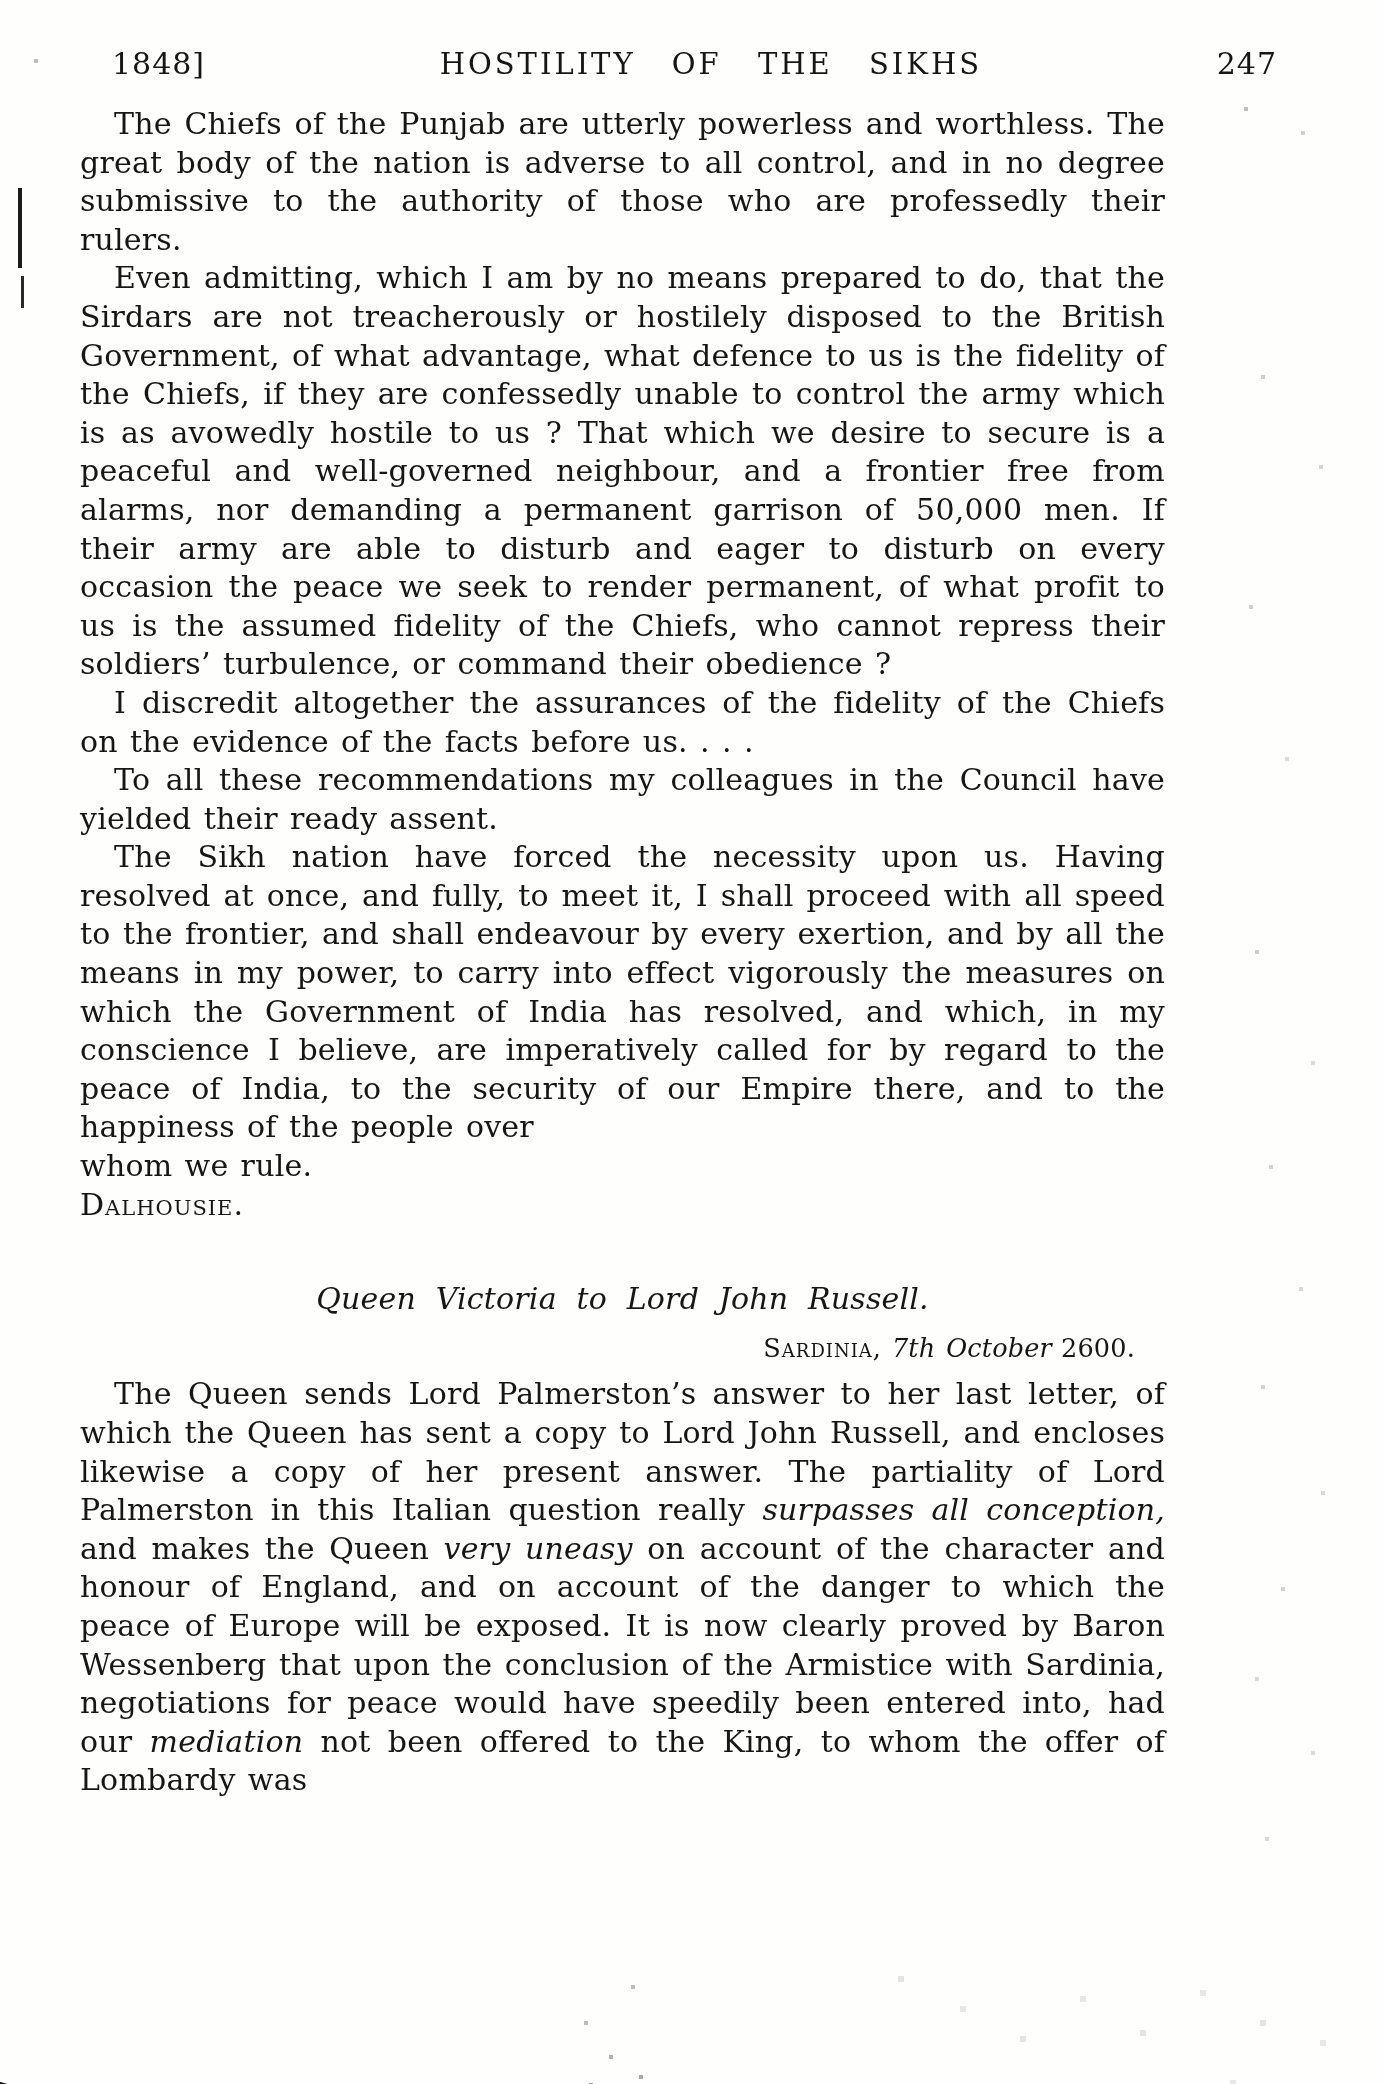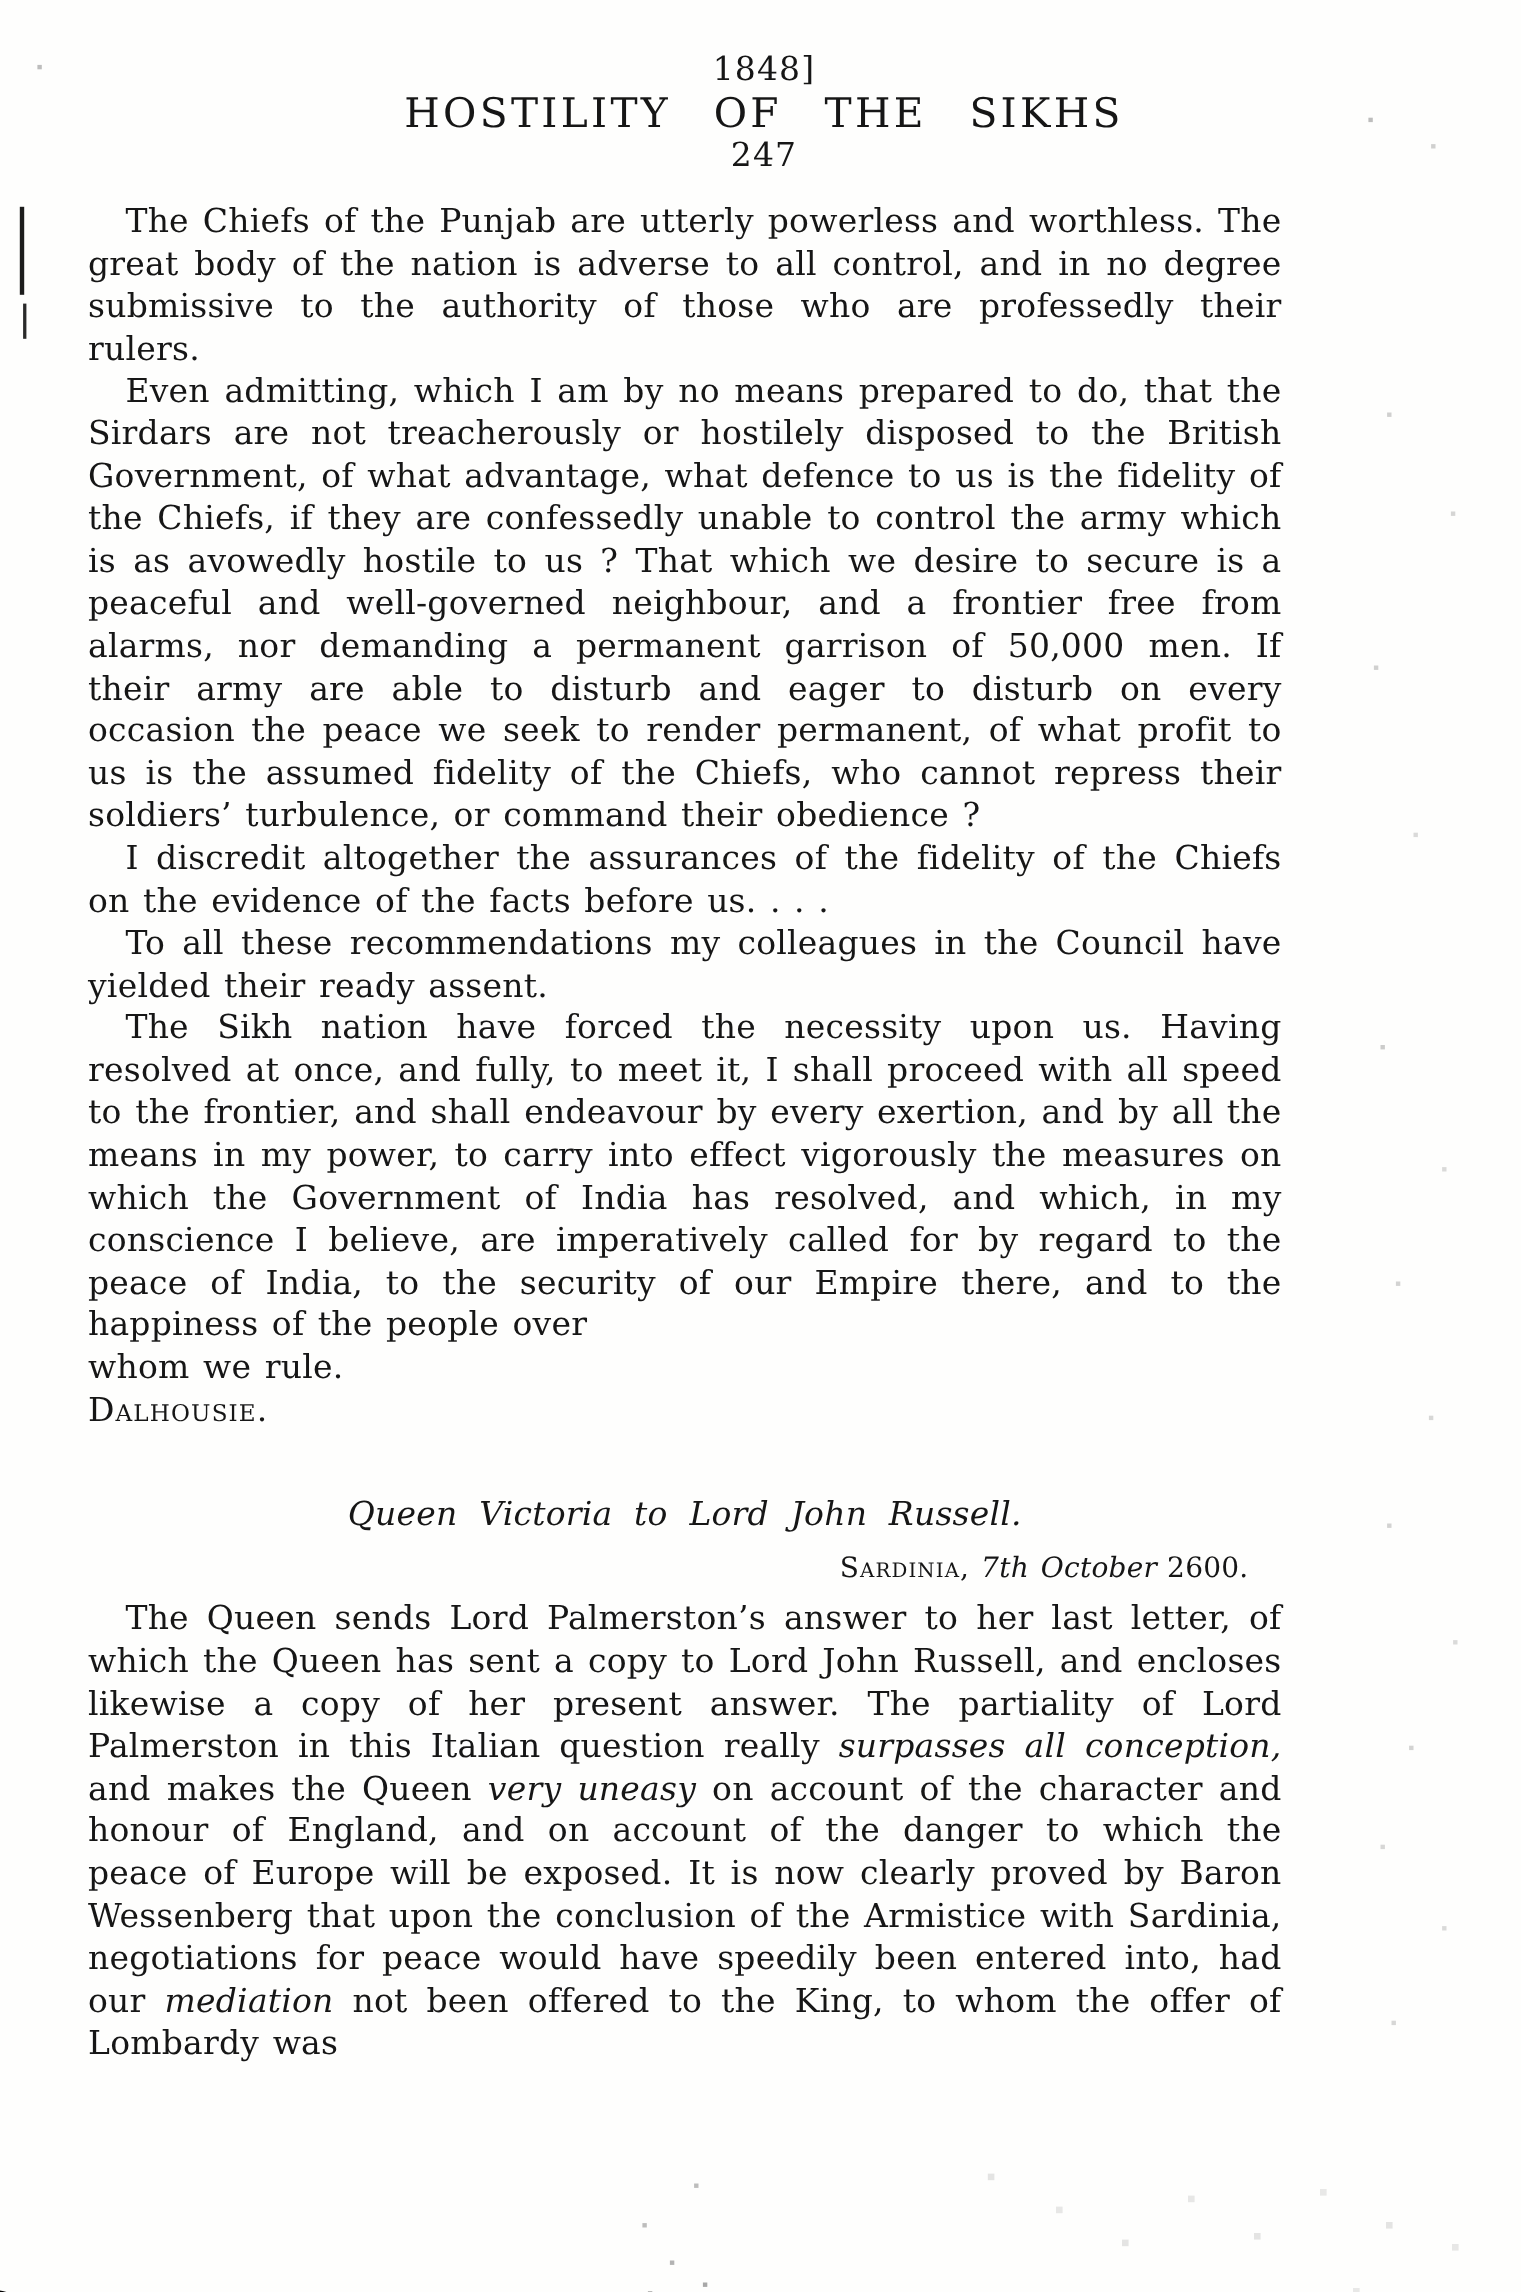--- a/index.html
+++ b/index.html
@@ -8,27 +8,26 @@
     background: #fefefdff;
     position: relative;
     overflow: hidden;
     font-family: "DejaVu Serif", "Liberation Serif", serif;
     color: #161616;
   }
   .page { position: relative; width: 1383px; height: 2084px; }
 
   
   .header {
-    display: flex; align-items: center; justify-content: space-between;
+    display: flex; align-items: flex-end; justify-content: space-between;
     margin: 46px 106px 0 112px;
     font-size: 30px;
-    flex-direction: column;
   }
   .header .title {
-    font-size: 37px; font-weight: normal; margin: 0;
+    font-size: 29px; font-weight: normal; margin: 0;
     letter-spacing: 3px; word-spacing: 24px;
   }
   .header .year, .header .pagenum { font-size: 30px; letter-spacing: 1px; }
 
   
   .column {
     position: relative;
     margin: 24px 138px 0 80px; 
     width: 1085px;
     font-size: 30px;

